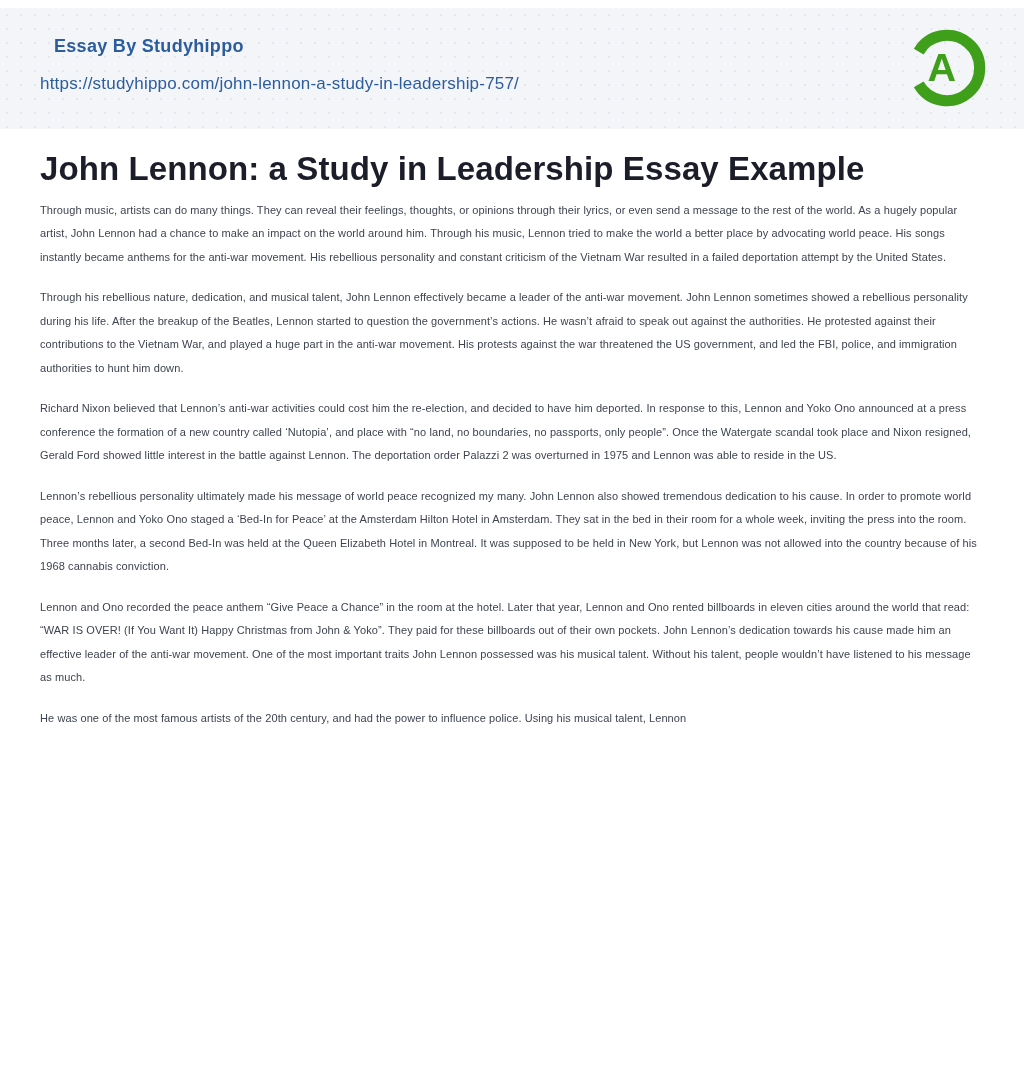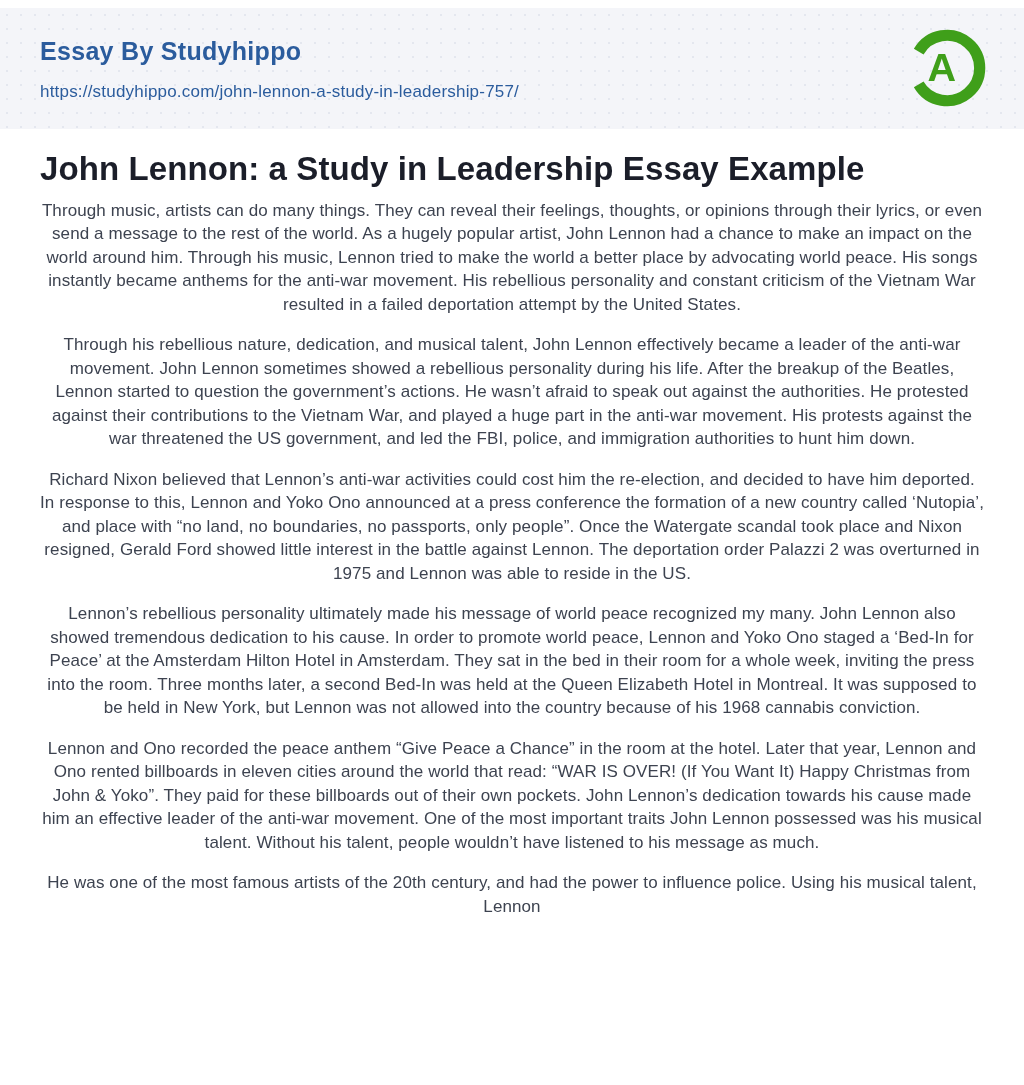--- a/index.html
+++ b/index.html
@@ -19,24 +19,25 @@
     height: 121px;
     background-color: #f4f5f9;
     background-image: radial-gradient(#e4e7ef 1px, transparent 1.2px);
     background-size: 14px 14px;
   }
   .header-inner {
     padding: 28px 40px 0 40px;
   }
   .site-title {
     color: #2b5c9d;
-    font-size: 25px;
+    font-size: 18px;
     font-weight: 700;
     letter-spacing: 0.3px;
     line-height: 1.2;
+    margin-left: 14px;
   }
   .source-url {
     display: inline-block;
     margin-top: 16px;
     color: #2b5c9d;
     font-size: 17px;
     font-weight: 400;
     text-decoration: none;
     letter-spacing: 0.2px;
   }
@@ -54,26 +55,25 @@
     color: #1b1e29;
     font-size: 33px;
     font-weight: 700;
     line-height: 1.08;
     max-width: 840px;
     margin-bottom: 12px;
     letter-spacing: 0.1px;
   }
   .article-paragraph {
     color: #3d4350;
-    font-size: 17px;
+    font-size: 11px;
     line-height: 23.5px;
     margin-bottom: 17px;
     max-width: 944px;
     letter-spacing: 0.1px;
-    text-align: center;
   }
 </style>
 </head>
 <body>
 
 <header class="page-header">
   <div class="header-inner">
     <div class="site-title">Essay By Studyhippo</div>
     <a class="source-url" href="#">https://studyhippo.com/john-lennon-a-study-in-leadership-757/</a>
   </div>

